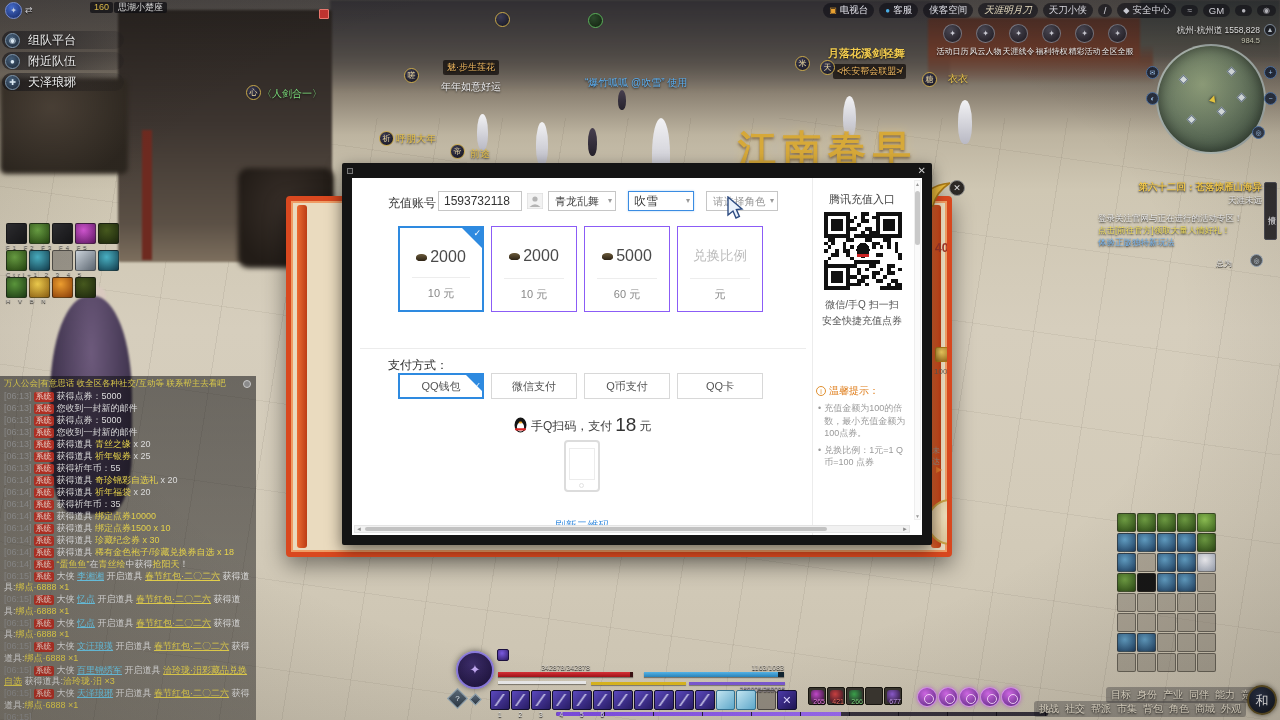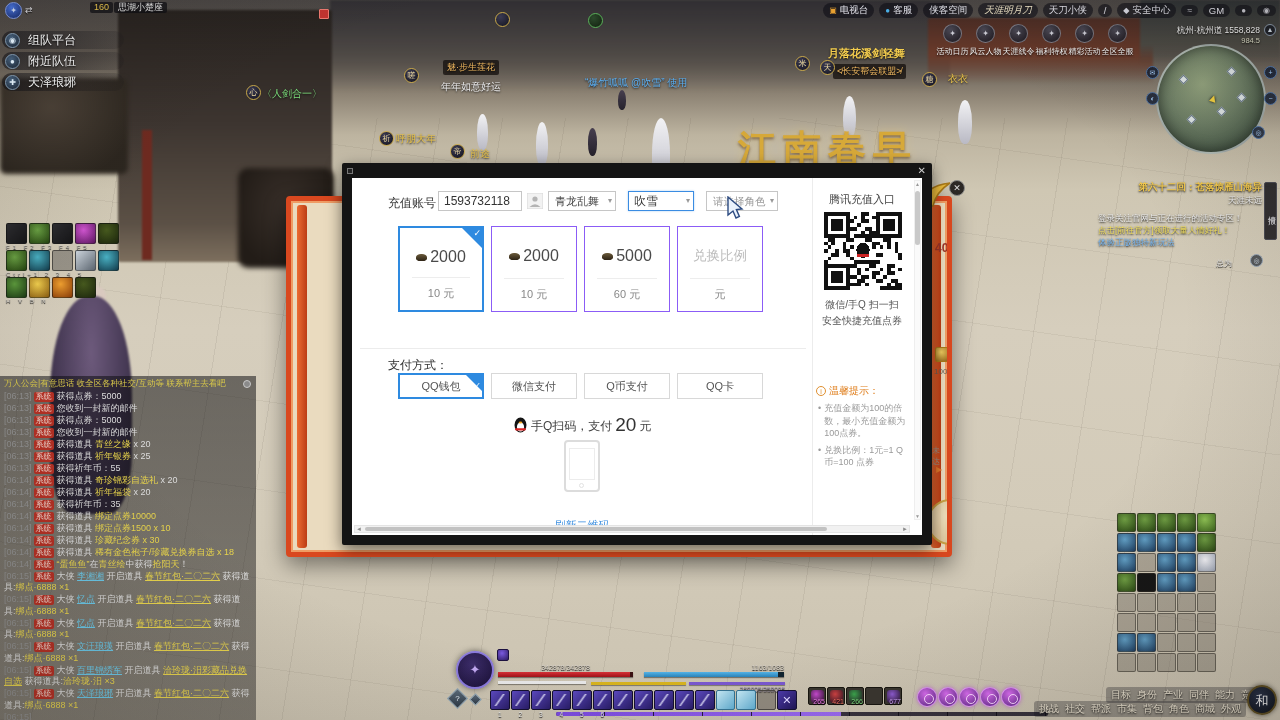--- a/index.html
+++ b/index.html
@@ -456,21 +456,21 @@
           <div class="pbtn" style="left: 325px;">QQ卡</div>
         </div>
 
       <div class="scanrow">
         <svg width="15" height="17" viewBox="0 0 15 17" style="vertical-align:-3px">
             <ellipse cx="7.5" cy="9" rx="6" ry="7.5" fill="#141414"></ellipse>
             <ellipse cx="7.5" cy="11" rx="3.6" ry="4.6" fill="#fff"></ellipse>
             <rect x="2" y="12.2" width="11" height="2.2" rx="1.1" fill="#d22"></rect>
             <ellipse cx="7.5" cy="6.4" rx="1.8" ry="1" fill="#f4a928"></ellipse>
           </svg>
-        <span>手Q扫码，支付</span><span class="big">20</span><span>元</span>
+        <span>手Q扫码，支付</span><span class="big">18</span><span>元</span>
       </div>
       <div class="phone">
           <div class="scr"></div>
           <div class="hm"></div>
         </div>
       <div class="rlink">刷新二维码</div>
 
       <div class="vdiv"></div>
       <div class="rtitle">腾讯充值入口</div>
       <svg id="qrbox" viewBox="0 0 21 21" shape-rendering="crispEdges">

